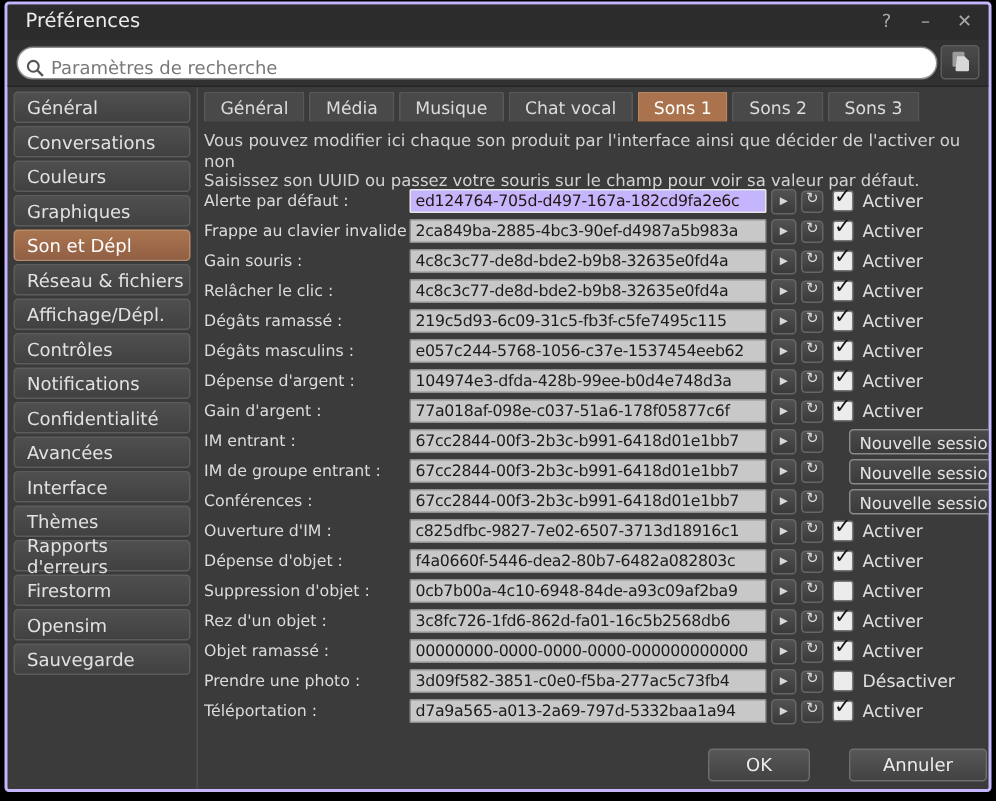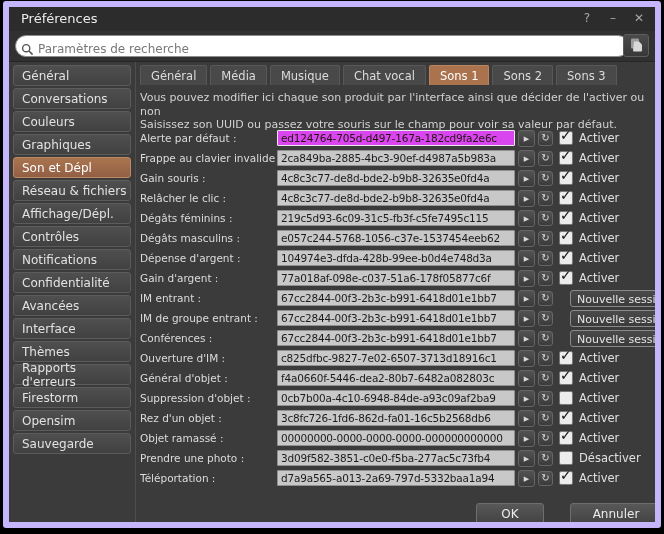--- a/index.html
+++ b/index.html
@@ -1,18 +1,18 @@
 <!DOCTYPE html>
 <html><head>
 <meta charset="utf-8">
 <style>
   html,body{margin:0;padding:0;background:#000;width:664px;height:534px;overflow:hidden;
     font-family:"DejaVu Sans",sans-serif;-webkit-font-smoothing:antialiased;}
   .window{position:absolute;top:1px;left:3px;right:3px;bottom:6px;background:#3b3b3b;
-    border:6px solid #c4b5fd;border-radius:3px;overflow:hidden;}
+    border:2px solid #c4b5fd;border-radius:3px;overflow:hidden;}
   
   .titlebar{position:absolute;top:0;left:0;right:0;height:24px;background:#2c2c2c;}
   .title{position:absolute;left:12px;top:4px;font-size:13px;color:#ececec;}
   .winbtns{position:absolute;right:8px;top:3px;display:flex;gap:10px;}
   .winbtn{width:16px;height:16px;color:#a8a8a8;font-size:12px;text-align:center;line-height:16px;cursor:default;}
   
   .searchbar{position:absolute;top:24px;left:0;right:0;height:30px;background:#313131;border-bottom:1px solid #262626;}
   .searchfield{position:absolute;left:6px;top:4px;width:612px;height:20px;background:#ffffff;
     border-radius:11px;border:1px solid #8d8d8d;display:flex;align-items:flex-end;}
   .search-icon{margin-left:5px;display:flex;}
@@ -36,21 +36,21 @@
     font-size:11.5px;color:#dcdcdc;cursor:default;}
   .tab.sel{background:#aa734e;border-color:#b9845e;color:#fff;}
   .desc{position:absolute;top:29px;left:4px;right:2px;font-size:11px;line-height:13.5px;color:#d2d2d2;}
   
   .rows{position:absolute;top:66px;left:4px;right:2px;}
   .row{height:20px;display:flex;align-items:center;}
   .row-label{width:137px;font-size:10.5px;color:#dcdcdc;flex:none;white-space:nowrap;overflow:hidden;}
   .uuid-field{width:230px;height:14px;flex:none;background:#c8c8c8;border:1px solid #909090;
     border-radius:1px;font-size:10.5px;letter-spacing:-0.2px;color:#1c1c1c;
     font-family:"DejaVu Sans",sans-serif;padding:0 3px;outline:none;}
-  .uuid-field.hl{background:#d946ef;border:1px solid #e8e8e8;color:#241510;}
+  .uuid-field.hl{background:#c4b5fd;border:1px solid #e8e8e8;color:#241510;}
   .mini-btn{width:17px;height:17px;flex:none;margin-left:3px;background:linear-gradient(#525252,#3a3a3a);
     border:1px solid #666;border-radius:3px;padding:0;display:flex;align-items:center;justify-content:center;}
   .mini-btn.small{width:15px;height:15px;}
   .play-glyph{font-size:7px;color:#d8d8d8;line-height:1;}
   .reset-glyph{font-size:10px;color:#d8d8d8;line-height:1;transform:translateY(-0.5px);}
   .checkbox{width:12px;height:12px;flex:none;margin-left:6px;background:#ececec;border:1px solid #777;
     border-radius:2px;position:relative;cursor:default;}
   .checkbox .check{position:absolute;left:0;top:-5px;font-size:14px;font-weight:bold;color:#111;}
   .cb-label{margin-left:6px;font-size:11.5px;color:#e0e0e0;white-space:nowrap;}
   .dropdown{margin-left:17px;width:108px;height:17px;flex:none;box-sizing:border-box;
@@ -233,21 +233,21 @@
           </button>
           <button class="mini-btn small">
             <span class="reset-glyph">↻</span>
           </button>
           <span class="checkbox checked">
             <span class="check">✓</span>
           </span>
           <span class="cb-label">Activer</span>
         </div>
         <div class="row">
-          <span class="row-label">Dégâts féminins :</span>
+          <span class="row-label">Dégâts ramassé :</span>
           <input class="uuid-field" readonly="" value="219c5d93-6c09-31c5-fb3f-c5fe7495c115" style="">
           <button class="mini-btn">
             <span class="play-glyph">▶</span>
           </button>
           <button class="mini-btn small">
             <span class="reset-glyph">↻</span>
           </button>
           <span class="checkbox checked">
             <span class="check">✓</span>
           </span>
@@ -345,21 +345,21 @@
           </button>
           <button class="mini-btn small">
             <span class="reset-glyph">↻</span>
           </button>
           <span class="checkbox checked">
             <span class="check">✓</span>
           </span>
           <span class="cb-label">Activer</span>
         </div>
         <div class="row">
-          <span class="row-label">Général d'objet :</span>
+          <span class="row-label">Dépense d'objet :</span>
           <input class="uuid-field" readonly="" value="f4a0660f-5446-dea2-80b7-6482a082803c" style="">
           <button class="mini-btn">
             <span class="play-glyph">▶</span>
           </button>
           <button class="mini-btn small">
             <span class="reset-glyph">↻</span>
           </button>
           <span class="checkbox checked">
             <span class="check">✓</span>
           </span>

